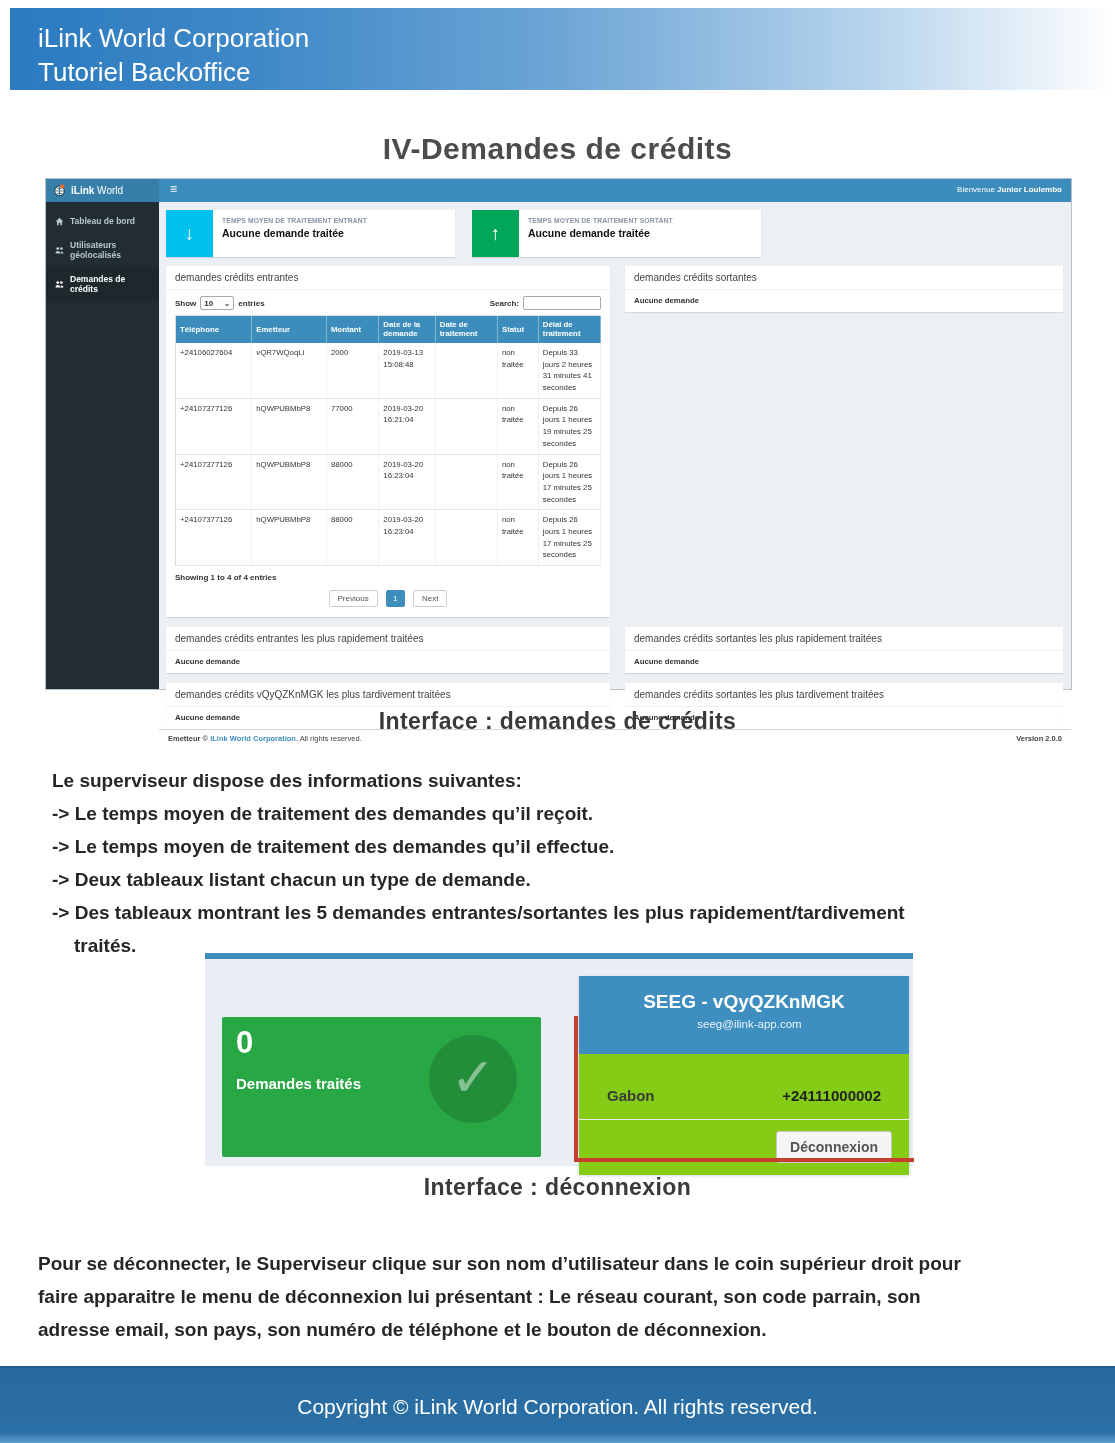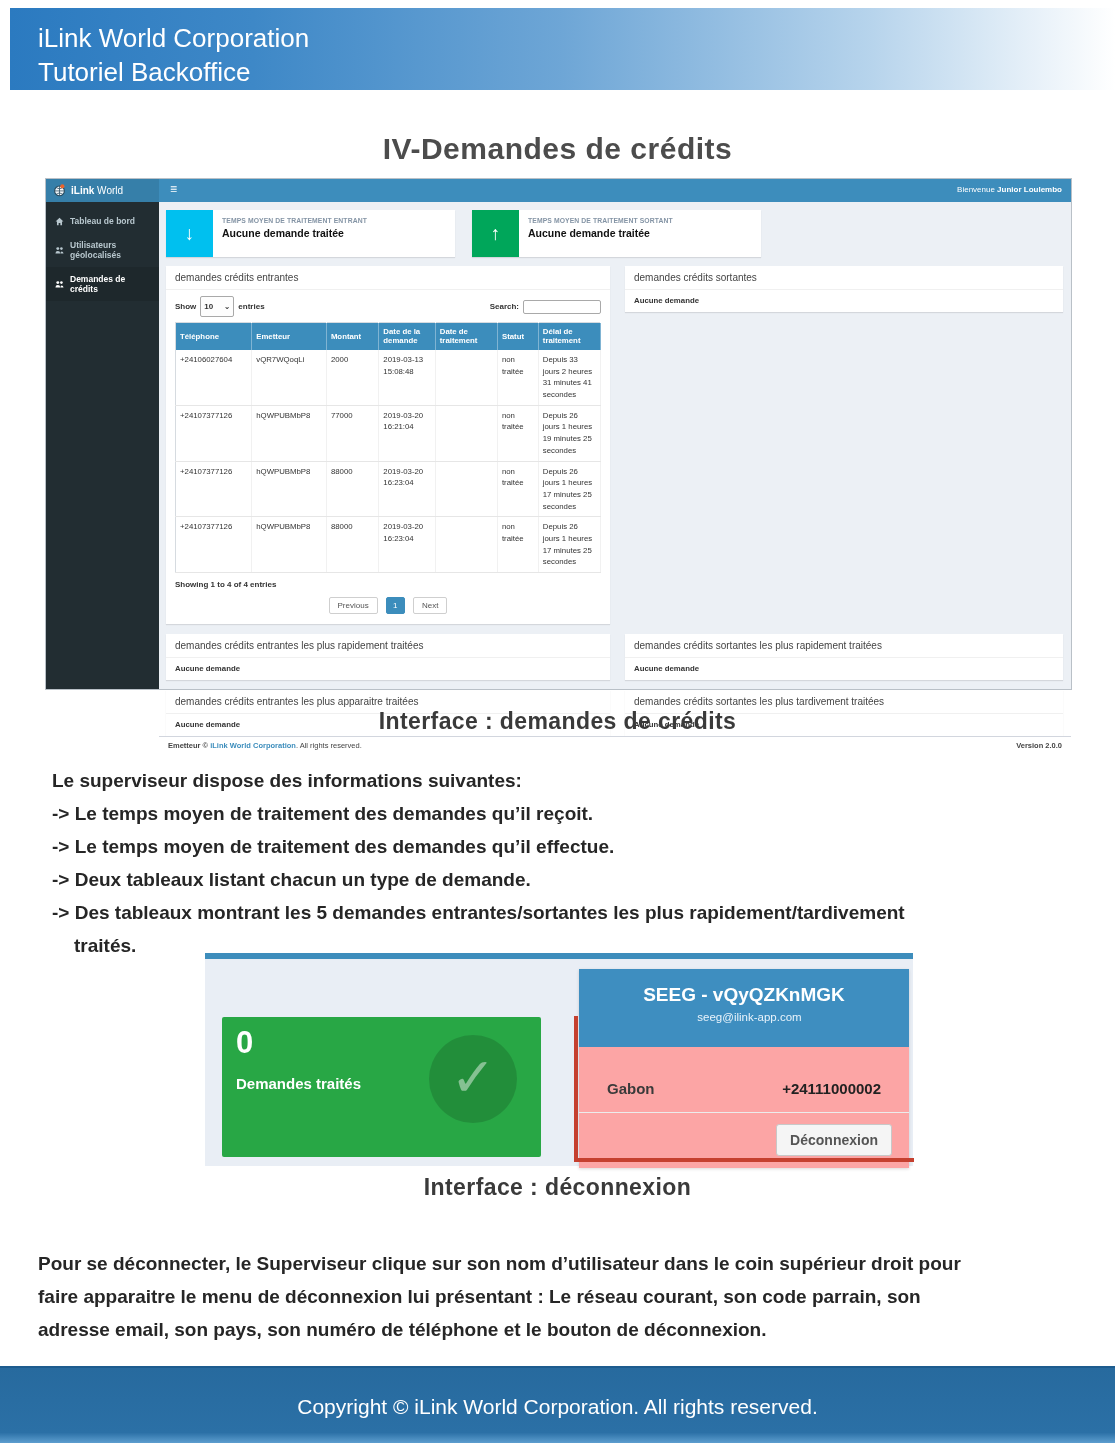--- a/index.html
+++ b/index.html
@@ -48,21 +48,21 @@
   .info-icon.out { background:#00a65a; }
   .info-txt { padding:7px 8px 0 9px; min-width:0; }
   .info-title { font-size:6.8px; font-weight:700; color:#8494a5; letter-spacing:.1px; }
   .info-value { font-size:10.5px; font-weight:700; color:#111; margin-top:3px; }
   .grid { display:grid; grid-template-columns:444px 1fr; column-gap:15px; row-gap:10px; align-items:start; }
   .panel { background:#fff; box-shadow:0 1px 1px rgba(0,0,0,.1); }
   .panel-head { padding:6px 9px; font-size:10px; color:#444; border-bottom:1px solid #f0f0f0; }
   .panel-empty { padding:6px 9px 7px; font-size:7.8px; font-weight:700; color:#333; }
   .dt-controls { display:flex; justify-content:space-between; align-items:center; padding:6px 9px 5px; }
   .dt-left, .dt-right { display:flex; align-items:center; gap:4px; font-size:8px; font-weight:700; color:#333; }
-  .dt-select { width:34px; height:21px; border:1px solid #a9a9a9; border-radius:2px; background:#fdfdfd;
+  .dt-select { width:34px; height:14px; border:1px solid #a9a9a9; border-radius:2px; background:#fdfdfd;
     font-size:8px; color:#333; display:flex; align-items:center; justify-content:space-between; padding:0 3px; cursor:pointer; }
   .dt-search { width:78px; height:14px; border:1px solid #a9a9a9; border-radius:2px; background:#fff; font-size:8px; padding:0 3px; }
   table.dt { border-collapse:collapse; margin:0 9px; width:calc(100% - 18px); border:1px solid #d6dbe0; }
   table.dt th { background:#3c8dbc; color:#fff; font-size:7.8px; font-weight:700; text-align:left;
     padding:4px 4px 5px; border-right:1px solid rgba(255,255,255,.35); vertical-align:middle; cursor:pointer; }
   table.dt td { font-size:7.8px; color:#333; padding:4px; border-bottom:1px solid #e6e6e6;
     border-right:1px solid #f1f1f1; vertical-align:top; line-height:1.5; background:#fff; }
   .dt-summary { font-size:8px; font-weight:700; color:#333; padding:7px 9px 2px; }
   .dt-pager { text-align:center; padding:3px 0 10px; }
   .pg-btn { display:inline-block; font-size:8px; color:#555; border:1px solid #cfcfcf; border-radius:2px;
@@ -87,21 +87,21 @@
   .smallbox .num { font-size:31px; font-weight:700; margin:8px 0 0 14px; }
   .smallbox .lbl { font-size:15px; font-weight:600; margin:14px 0 0 14px; }
   .smallbox .more { position:absolute; left:0; bottom:0; width:100%; height:29px; background:rgba(0,0,0,.12);
     display:flex; align-items:center; justify-content:center; gap:4px;
     font-size:13.5px; font-weight:700; color:#fff; cursor:pointer; }
   .circle-arrow { width:13px; height:13px; border-radius:50%; background:#fff; color:#23923d;
     font-size:9px; line-height:13px; text-align:center; display:inline-block; }
   .bigcheck { position:absolute; right:24px; top:18px; width:88px; height:88px; border-radius:50%;
     background:rgba(0,0,0,.15); display:flex; align-items:center; justify-content:center; }
   .bigcheck span { font-size:54px; font-weight:700; color:rgba(255,255,255,.45); margin-top:-4px; }
-  .dropdown { position:absolute; left:374px; top:16px; width:330px; height:199px; background:#fca5a5;
+  .dropdown { position:absolute; left:374px; top:23px; width:330px; height:199px; background:#84cc16;
     box-shadow:0 1px 3px rgba(0,0,0,.15); }
   .dd-head { height:78px; background:#3e8ec0; color:#fff; text-align:center; padding-top:15px; }
   .dd-net { font-size:19px; font-weight:600; }
   .dd-mail { font-size:11.5px; color:#e8f3fb; margin-top:5px;margin-left:11px; }
   .dd-row { display:flex; justify-content:space-between; padding:17px 28px 15px; border-bottom:1px solid #ececec;margin-top:16px; }
   .dd-country { font-size:15px; font-weight:700; color:#3a3a3a; }
   .dd-phone { font-size:15px; font-weight:700; color:#222; }
   .dd-foot { text-align:right; padding:11px 17px;font-weight:bold; }
   .dd-btn { display:inline-block; font-size:14px; color:#555; background:#f5f5f5;
     border:1px solid #c8c8c8; border-radius:3px; padding:7px 13px; cursor:pointer; }
@@ -275,21 +275,21 @@
 
         <div class="panel">
           <div class="panel-head">demandes crédits entrantes les plus rapidement traitées</div>
           <div class="panel-empty">Aucune demande</div>
         </div>
         <div class="panel">
           <div class="panel-head">demandes crédits sortantes les plus rapidement traitées</div>
           <div class="panel-empty">Aucune demande</div>
         </div>
         <div class="panel">
-          <div class="panel-head">demandes crédits entrantes les plus apparaitre traitées</div>
+          <div class="panel-head">demandes crédits vQyQZKnMGK les plus tardivement traitées</div>
           <div class="panel-empty">Aucune demande</div>
         </div>
         <div class="panel">
           <div class="panel-head">demandes crédits sortantes les plus tardivement traitées</div>
           <div class="panel-empty">Aucune demande</div>
         </div>
       </div>
 
       <div class="app-footer">
         <div><b>Emetteur © </b><span class="lnk">iLink World Corporation</span><span>. All rights reserved.</span></div>

